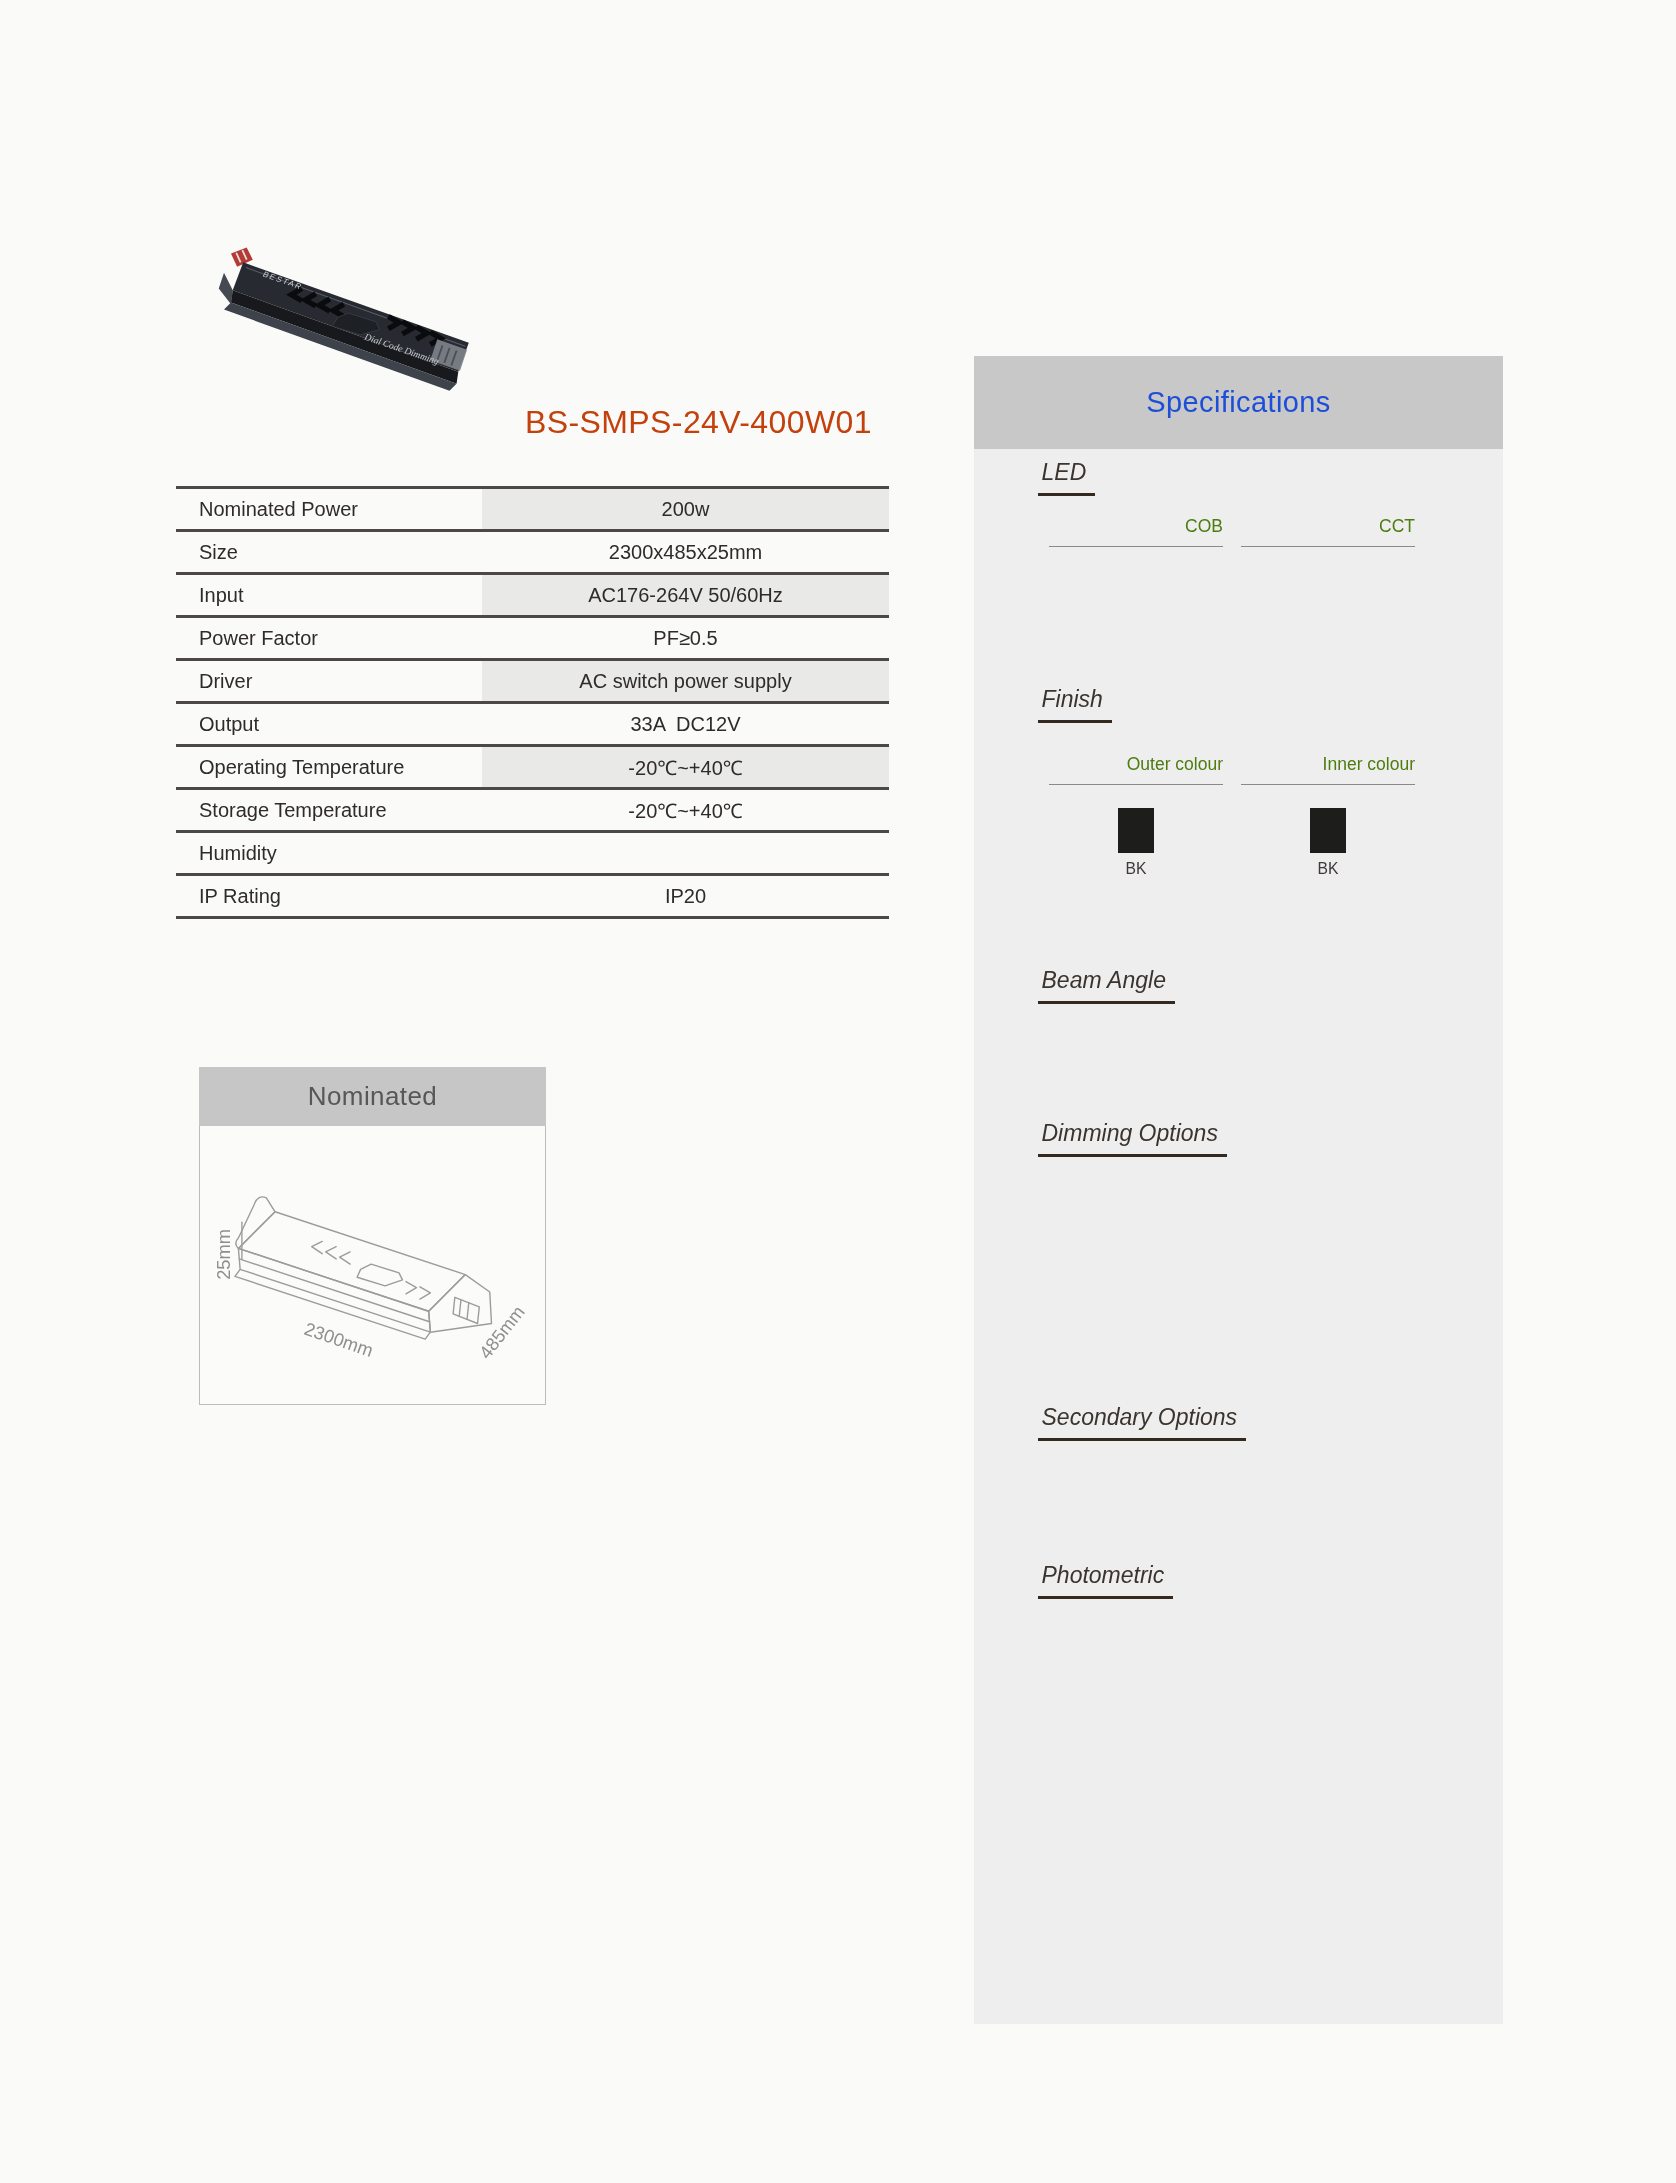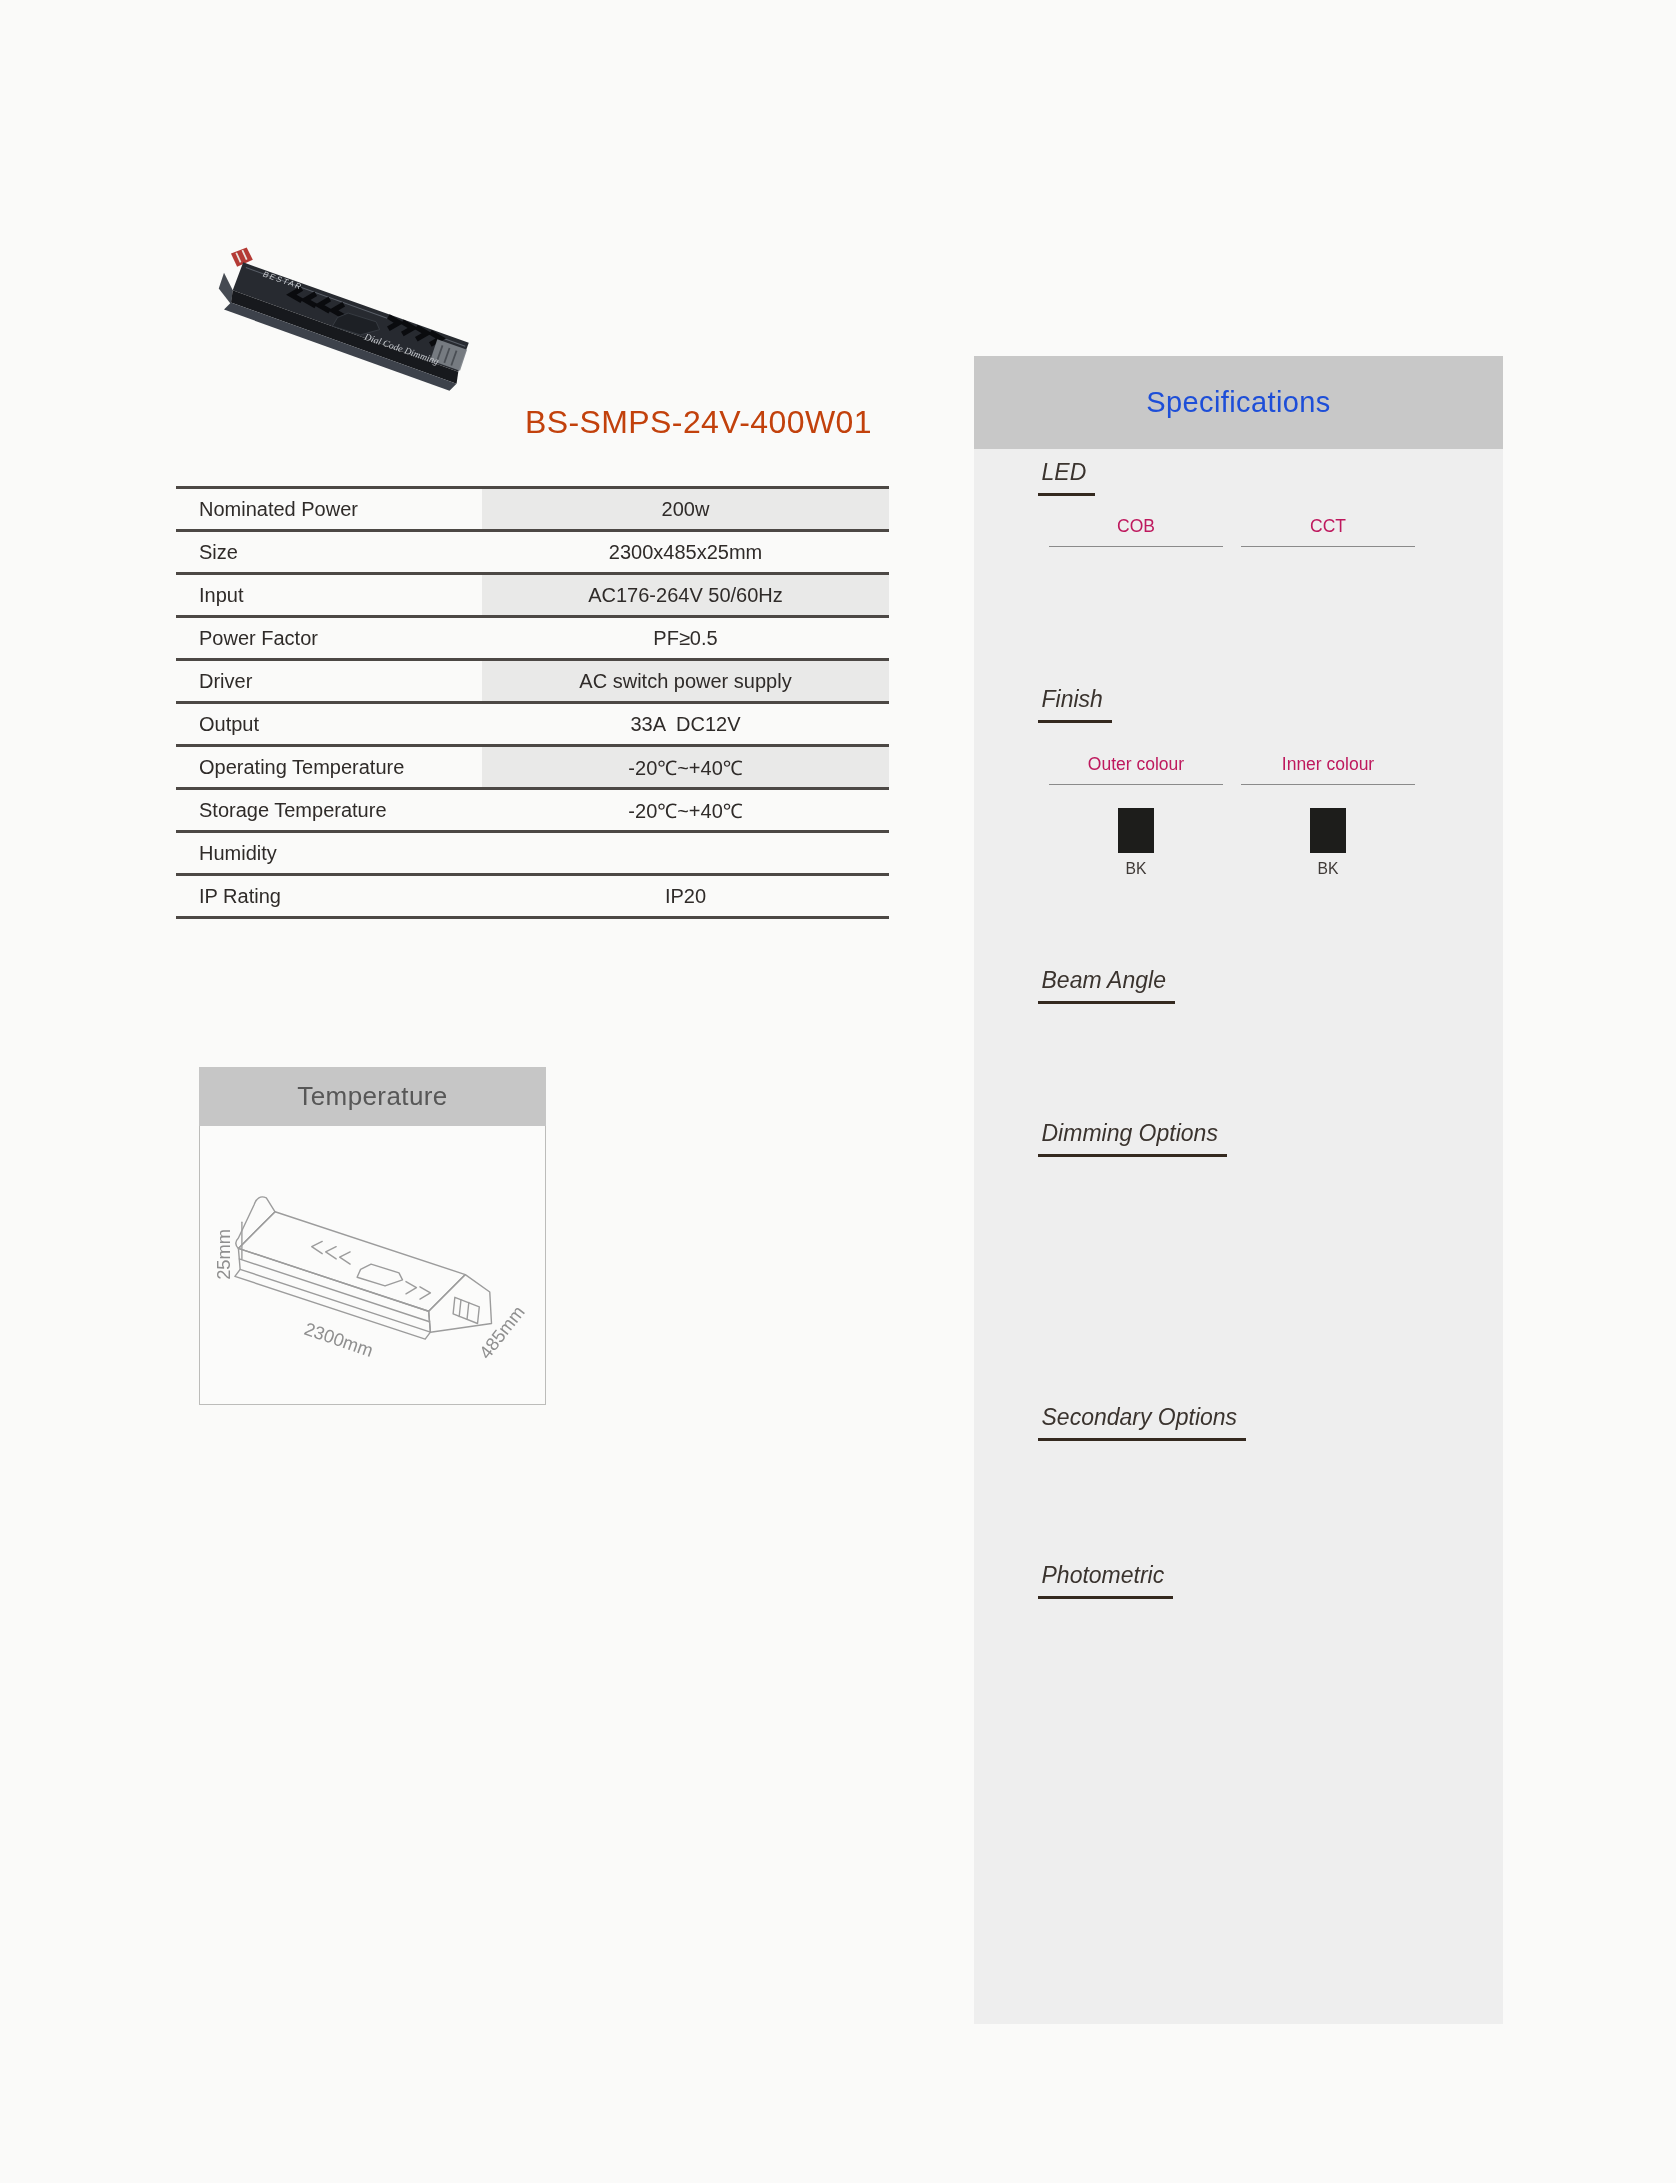--- a/index.html
+++ b/index.html
@@ -54,22 +54,22 @@
     position:absolute;left:0;top:0;width:100%;height:93px;background:#c8c8c8;
     display:flex;align-items:center;justify-content:center;
     font-size:29px;color:#1d4ed8;letter-spacing:0.4px;
   }
   .sec-heading{
     position:absolute;left:64px;display:inline-block;
     font-size:23px;line-height:26px;color:#3a332e;white-space:nowrap;
     border-bottom:3.5px solid #34291f;padding:0 8.7px 7.9px 3.5px;font-style:italic;
   }
   .opt-col{
-    position:absolute;width:174px;text-align:center;
-    font-size:17.5px;color:#be185d;padding-bottom:8.7px;
+    position:absolute;width:174px;text-align:right;
+    font-size:17.5px;color:#4d7c0f;padding-bottom:8.7px;
     border-bottom:1.7px solid #8a8a8a;white-space:nowrap;
   }
   .swatch{position:absolute;width:36px;height:45px;background:#1d1d1b;}
   .swatch-code{
     position:absolute;width:174px;text-align:center;
     font-size:15.7px;color:#3f3a37;
   }
 </style>
 </head>
 <body>
@@ -159,21 +159,21 @@
     <div class="spec-row">
       <div class="spec-label">Humidity</div>
     </div>
     <div class="spec-row">
       <div class="spec-label">IP Rating</div>
       <div class="spec-value">IP20</div>
     </div>
   </div>
 
   <div class="dims">
-    <div class="dims-header">Temperature</div>
+    <div class="dims-header">Nominated</div>
     <div class="dims-box">
       <svg width="343" height="278" viewBox="0 0 393 318">
         <g stroke="#9c9c9c" stroke-width="1.6" fill="none" stroke-linejoin="round" stroke-linecap="round">
 
           <polygon points="86,98 304,170 262,212 44,140"></polygon>
 
           <path d="M62,90 Q66,78 76,82 L86,98 44,140 Q38,134 44,128 Z"></path>
 
           <polygon points="44,140 262,212 264,236 46,164"></polygon>
 

